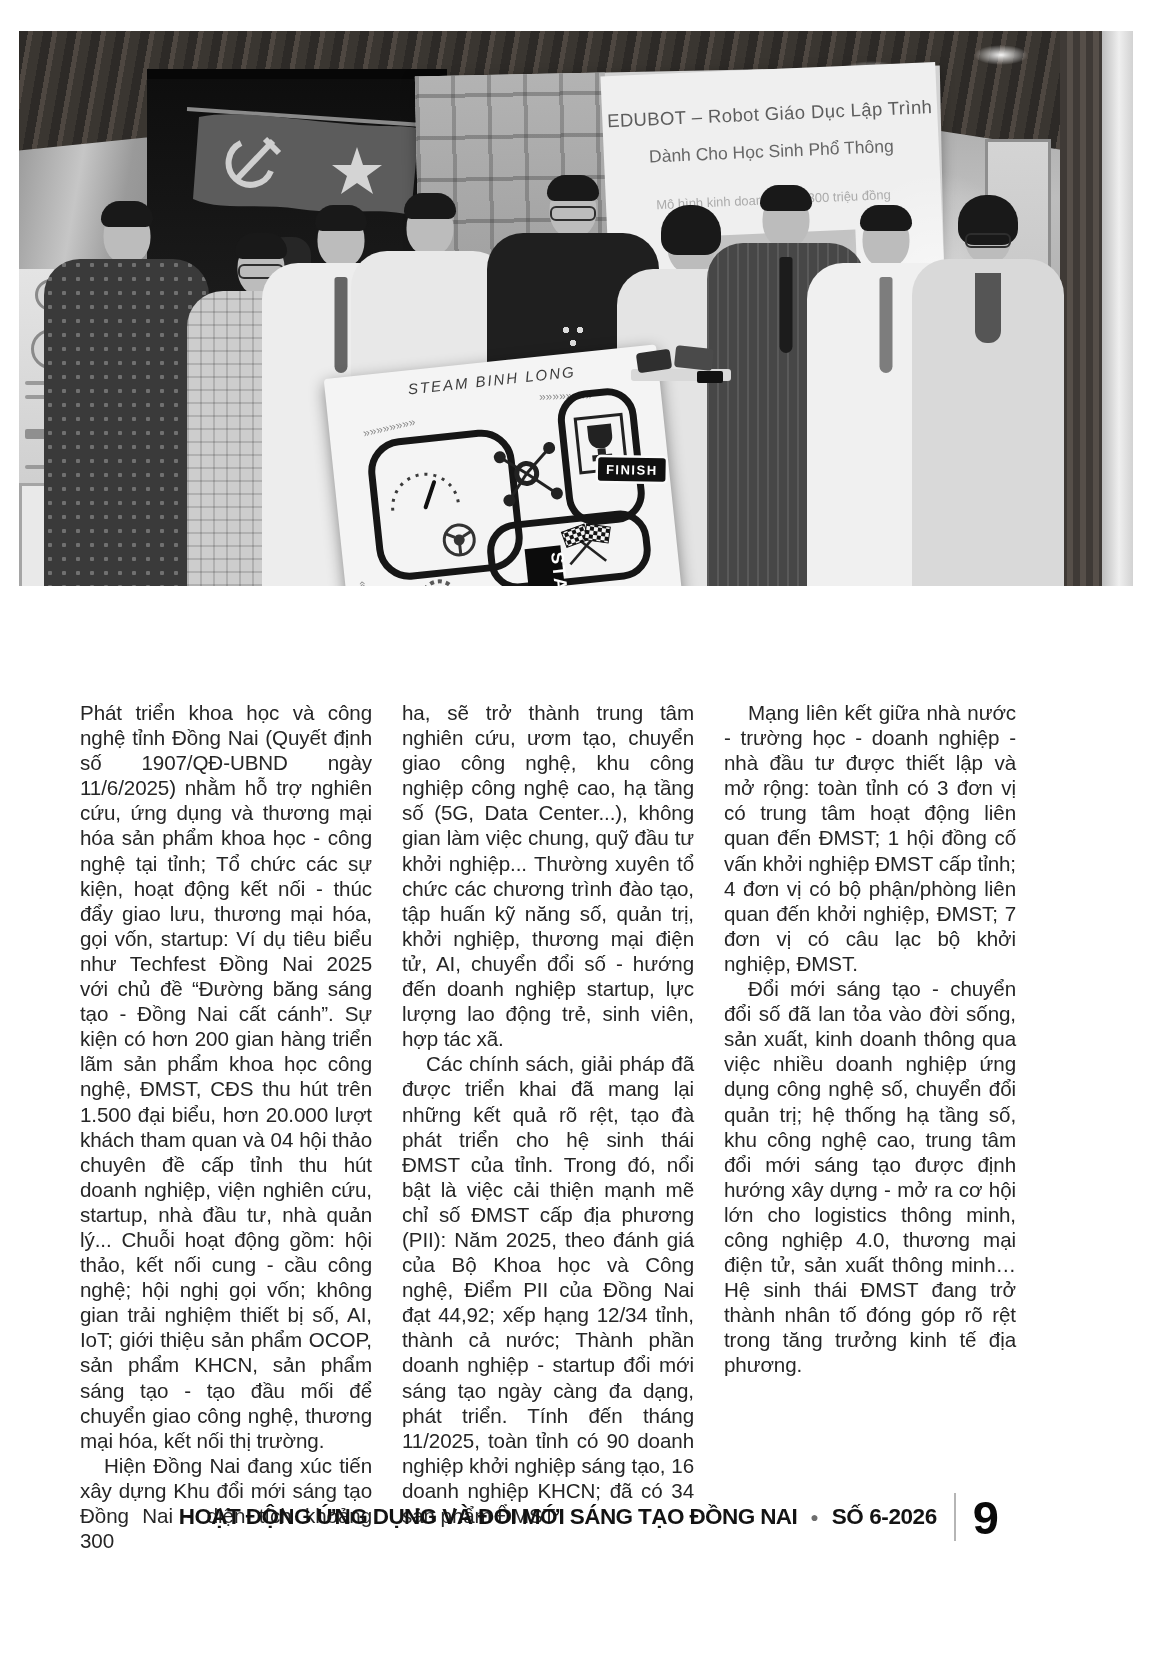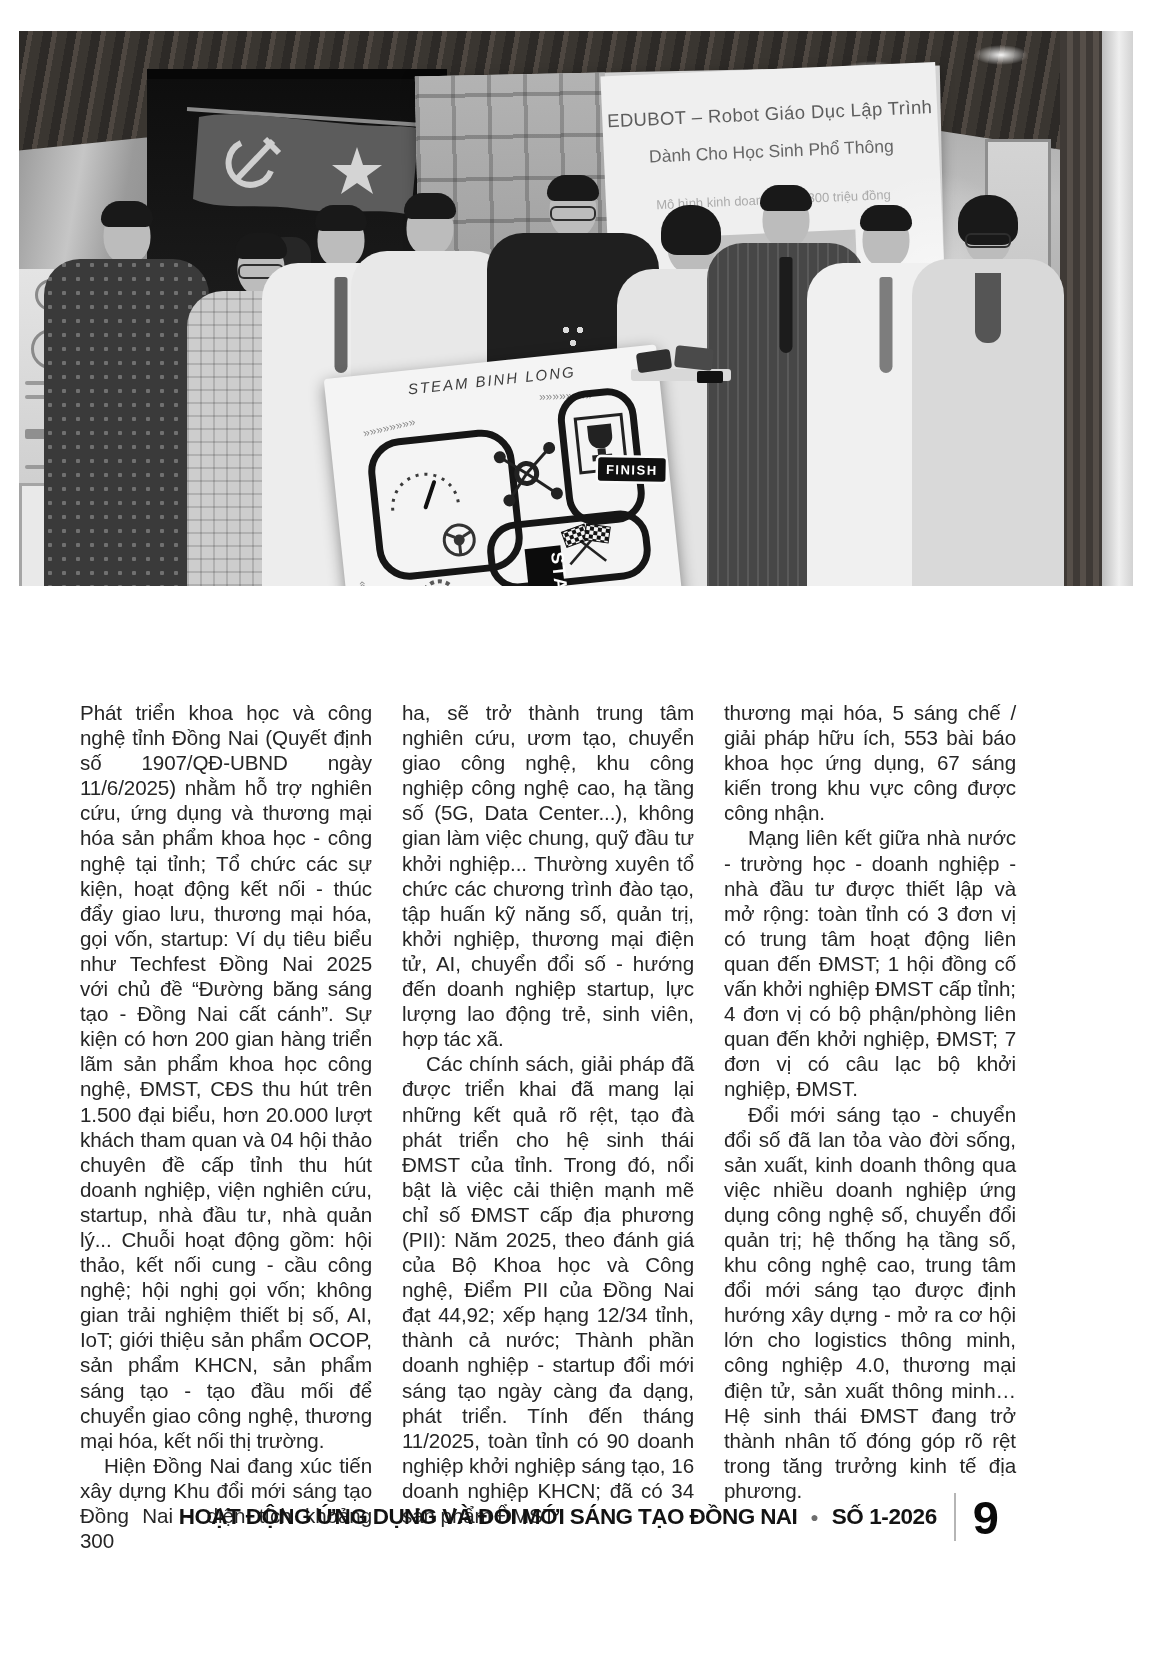--- a/index.html
+++ b/index.html
@@ -284,27 +284,26 @@
   <div class="columns">
     <div class="col">
       <p>Phát triển khoa học và công nghệ tỉnh Đồng Nai (Quyết định số 1907/QĐ-UBND ngày 11/6/2025) nhằm hỗ trợ nghiên cứu, ứng dụng và thương mại hóa sản phẩm khoa học - công nghệ tại tỉnh; Tổ chức các sự kiện, hoạt động kết nối - thúc đẩy giao lưu, thương mại hóa, gọi vốn, startup: Ví dụ tiêu biểu như Techfest Đồng Nai 2025 với chủ đề “Đường băng sáng tạo - Đồng Nai cất cánh”. Sự kiện có hơn 200 gian hàng triển lãm sản phẩm khoa học công nghệ, ĐMST, CĐS thu hút trên 1.500 đại biểu, hơn 20.000 lượt khách tham quan và 04 hội thảo chuyên đề cấp tỉnh thu hút doanh nghiệp, viện nghiên cứu, startup, nhà đầu tư, nhà quản lý... Chuỗi hoạt động gồm: hội thảo, kết nối cung - cầu công nghệ; hội nghị gọi vốn; không gian trải nghiệm thiết bị số, AI, IoT; giới thiệu sản phẩm OCOP, sản phẩm KHCN, sản phẩm sáng tạo - tạo đầu mối để chuyển giao công nghệ, thương mại hóa, kết nối thị trường.</p>
       <p class="p-indent">Hiện Đồng Nai đang xúc tiến xây dựng Khu đổi mới sáng tạo Đồng Nai - diện tích khoảng 300</p>
     </div>
     <div class="col">
       <p>ha, sẽ trở thành trung tâm nghiên cứu, ươm tạo, chuyển giao công nghệ, khu công nghiệp công nghệ cao, hạ tầng số (5G, Data Center...), không gian làm việc chung, quỹ đầu tư khởi nghiệp... Thường xuyên tổ chức các chương trình đào tạo, tập huấn kỹ năng số, quản trị, khởi nghiệp, thương mại điện tử, AI, chuyển đổi số - hướng đến doanh nghiệp startup, lực lượng lao động trẻ, sinh viên, hợp tác xã.</p>
       <p class="p-indent">Các chính sách, giải pháp đã được triển khai đã mang lại những kết quả rõ rệt, tạo đà phát triển cho hệ sinh thái ĐMST của tỉnh. Trong đó, nổi bật là việc cải thiện mạnh mẽ chỉ số ĐMST cấp địa phương (PII): Năm 2025, theo đánh giá của Bộ Khoa học và Công nghệ, Điểm PII của Đồng Nai đạt 44,92; xếp hạng 12/34 tỉnh, thành cả nước; Thành phần doanh nghiệp - startup đổi mới sáng tạo ngày càng đa dạng, phát triển. Tính đến tháng 11/2025, toàn tỉnh có 90 doanh nghiệp khởi nghiệp sáng tạo, 16 doanh nghiệp KHCN; đã có 34 sản phẩm ĐMST</p>
     </div>
     <div class="col">
-      <p>thương mại hóa, 5 sáng chế / giải pháp hữu ích, 553 bài báo khoa học ứng dụng, 67 sáng kiến trong khu vực công được công nhận.</p>
       <p class="p-indent">Mạng liên kết giữa nhà nước - trường học - doanh nghiệp - nhà đầu tư được thiết lập và mở rộng: toàn tỉnh có 3 đơn vị có trung tâm hoạt động liên quan đến ĐMST; 1 hội đồng cố vấn khởi nghiệp ĐMST cấp tỉnh; 4 đơn vị có bộ phận/phòng liên quan đến khởi nghiệp, ĐMST; 7 đơn vị có câu lạc bộ khởi nghiệp, ĐMST.</p>
       <p class="p-indent">Đổi mới sáng tạo - chuyển đổi số đã lan tỏa vào đời sống, sản xuất, kinh doanh thông qua việc nhiều doanh nghiệp ứng dụng công nghệ số, chuyển đổi quản trị; hệ thống hạ tầng số, khu công nghệ cao, trung tâm đổi mới sáng tạo được định hướng xây dựng - mở ra cơ hội lớn cho logistics thông minh, công nghiệp 4.0, thương mại điện tử, sản xuất thông minh…Hệ sinh thái ĐMST đang trở thành nhân tố đóng góp rõ rệt trong tăng trưởng kinh tế địa phương.</p>
     </div>
   </div>
 
   <div class="footer">
     <span class="foot-title">HOẠT ĐỘNG ỨNG DỤNG VÀ ĐỔI MỚI SÁNG TẠO ĐỒNG NAI</span>
     <span class="foot-dot">●</span>
-    <span class="foot-issue">SỐ 1-2026</span>
+    <span class="foot-issue">SỐ 6-2026</span>
     <span class="foot-sep"></span>
     <span class="foot-page">9</span>
   </div>
 
 </div>
 
 </body></html>

